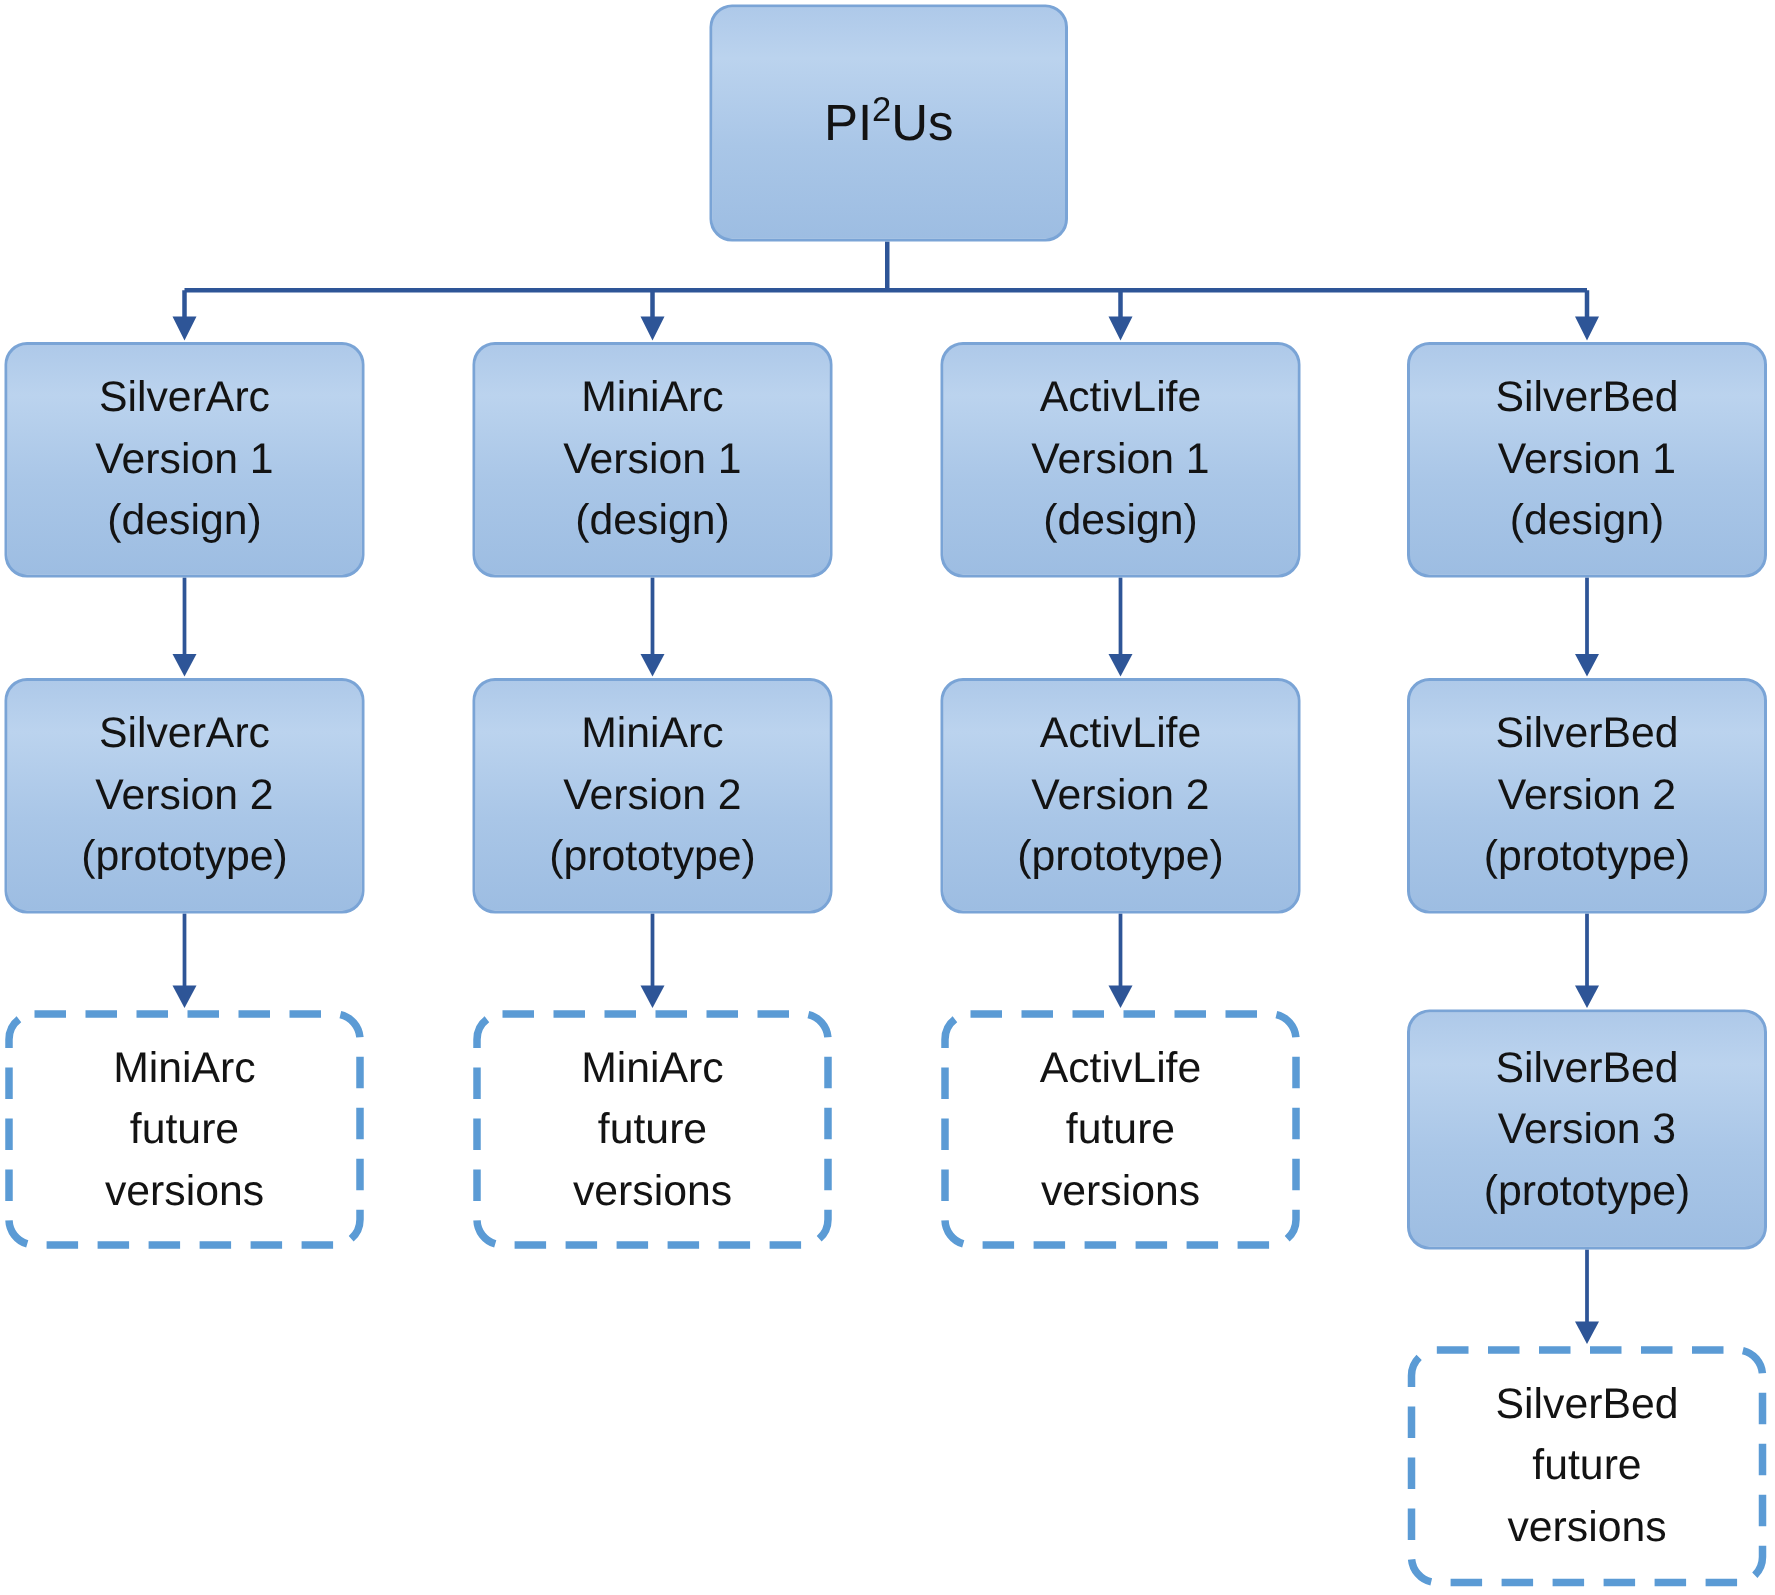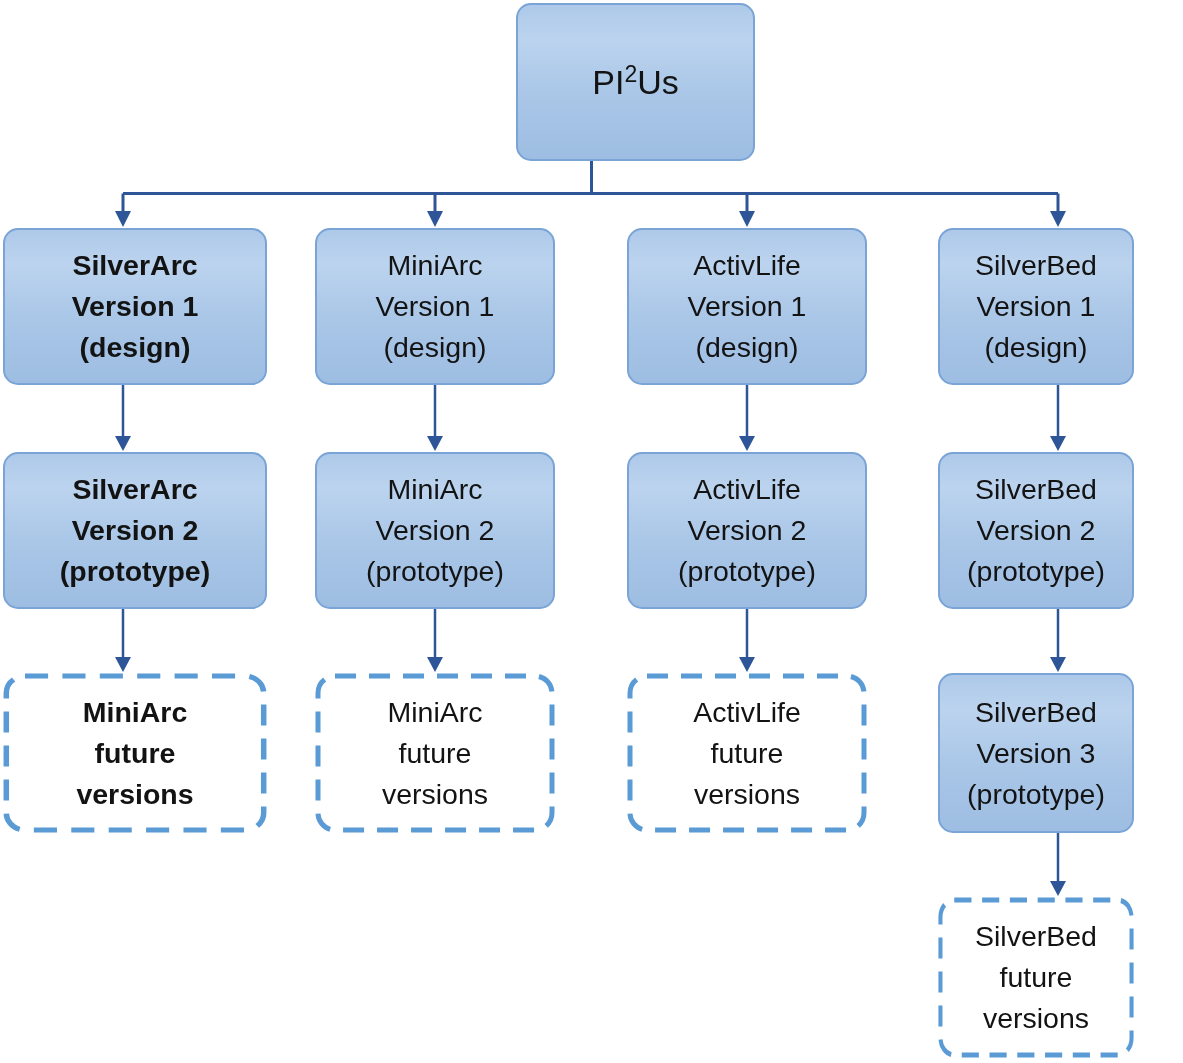--- a/index.html
+++ b/index.html
@@ -56,29 +56,29 @@
   .root-text {
     font-size: 34px;
     color: #131313;
   }
   .root-text sup {
     font-size: 23px;
     vertical-align: super;
     line-height: 0;
   }
   
-  .root-node  { left: 473px; top: 3px;   width: 239px; height: 158px; margin-left: 43px; }
+  .root-node  { left: 473px; top: 3px;   width: 239px; height: 158px; }
   .r1 { top: 228px; height: 157px; }
   .r2 { top: 452px; height: 157px; }
   .r3 { top: 673px; height: 160px; }
   .r4 { top: 897px; height: 161px; }
-  .c1 { left: 3px;   width: 264px; font-weight: bold; }
+  .c1 { left: 3px;   width: 240px; }
   .c2 { left: 315px; width: 240px; }
   .c3 { left: 627px; width: 240px; align-items: center; }
-  .c4 { left: 938px; width: 196px; }
+  .c4 { left: 938px; width: 240px; }
 </style>
 </head>
 <body>
 
 <div class="canvas">
 
   <svg class="connectors" width="1183" height="1063" viewBox="0 0 1183 1063">
 
     <g stroke="#2e5597" fill="none" stroke-width="3">
       <path d="M591.5 161 V 193.5"></path>

